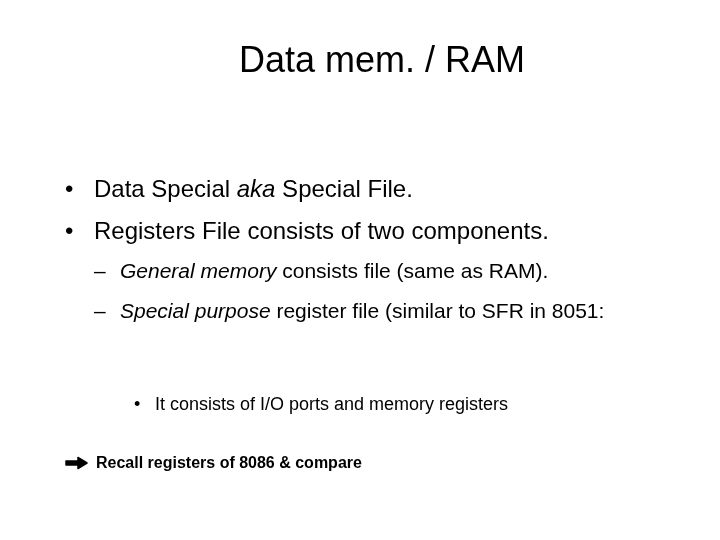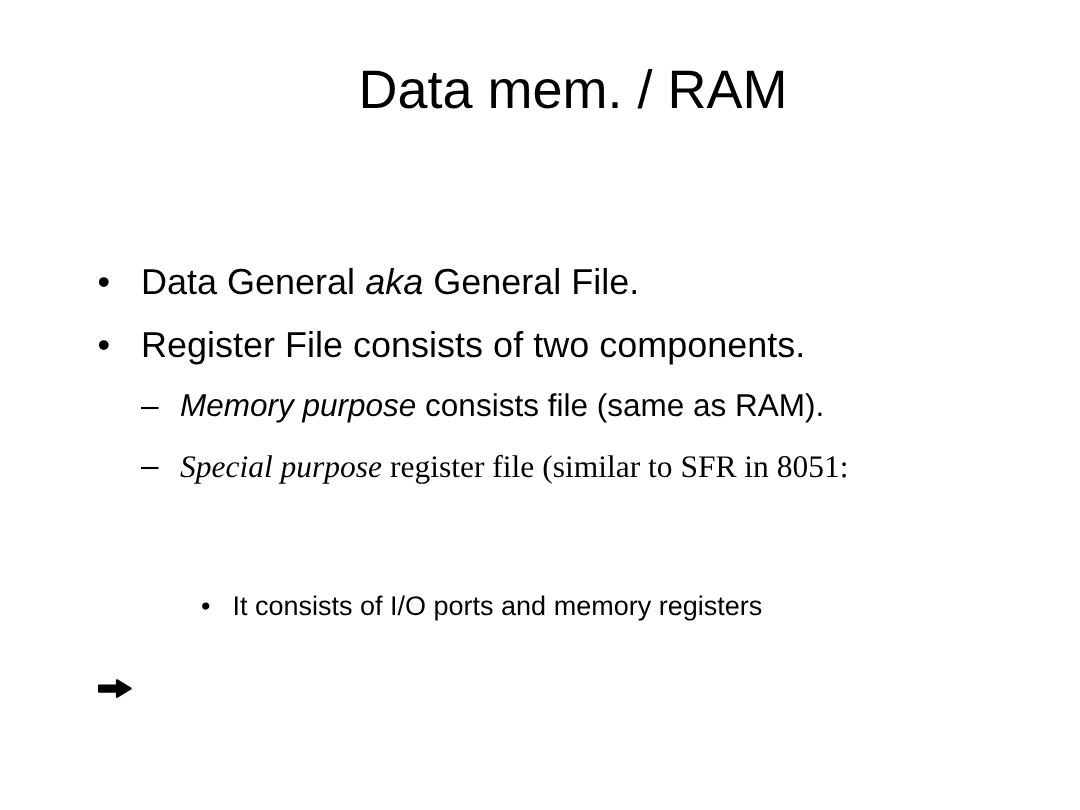--- a/index.html
+++ b/index.html
@@ -43,21 +43,21 @@
   .l1 .mk { flex: 0 0 29px; width: 29px; }
   .b1 { top: 174px; }
   .b2 { top: 216px; }
   .l2 { left: 72px; font-size: 21px; line-height: 26px; }
   .l2 .mk { flex: 0 0 26px; width: 26px; }
   .s1 { top: 258px; }
   .s2 { top: 296px; line-height: 30px; }
   .l3 { left: 112px; font-size: 18px; line-height: 24px; }
   .l3 .mk { flex: 0 0 21px; width: 21px; }
   .s3 { top: 392px; }
-  .line { display: block; font-family: Liberation Serif, serif; }
+  .line { display: block; }
   .line:empty { display: none; }
   .footer {
     position: absolute;
     left: 43px; top: 452px;
     display: flex;
     align-items: center;
     gap: 8px;
     font-size: 16px;
     line-height: 22px;
     font-weight: 700;
@@ -69,44 +69,45 @@
 </head>
 <body>
 
 <div class="slide">
 
   <div class="title">Data mem. / RAM</div>
 
 
   <div class="row l1 b1">
     <span class="mk">•</span>
-    <span class="txt"><span>Data General </span><i>aka</i><span> General File.</span></span>
+    <span class="txt"><span>Data Special </span><i>aka</i><span> Special File.</span></span>
   </div>
 
   <div class="row l1 b2">
     <span class="mk">•</span>
-    <span class="txt"><span>Register File consists of two components.</span></span>
+    <span class="txt"><span>Registers File consists of two components.</span></span>
   </div>
 
   <div class="row l2 s1">
     <span class="mk">–</span>
-    <span class="txt"><i>Memory purpose</i><span> consists file (same as RAM).</span></span>
+    <span class="txt"><i>General memory</i><span> consists file (same as RAM).</span></span>
   </div>
 
   <div class="row l2 s2">
     <span class="mk">–</span>
     <span class="txt">
       <span class="line"><i>Special purpose</i><span> register file (similar to SFR in 8051:</span></span>
     </span>
   </div>
 
   <div class="row l3 s3">
     <span class="mk">•</span>
     <span class="txt">It consists of I/O ports and memory registers</span>
   </div>
 
   <div class="footer">
     <svg class="arrow-icon" width="23" height="14" viewBox="0 0 23 14" aria-hidden="true">
       <path d="M1 5 H13 V1.5 L22 7 L13 12.5 V9 H1 Z" fill="#000000" stroke="#000000" stroke-width="1.5" stroke-linejoin="round"></path>
     </svg>
+    <span>Recall registers of 8086 &amp; compare</span>
   </div>
 
 </div>
 
 </body></html>

